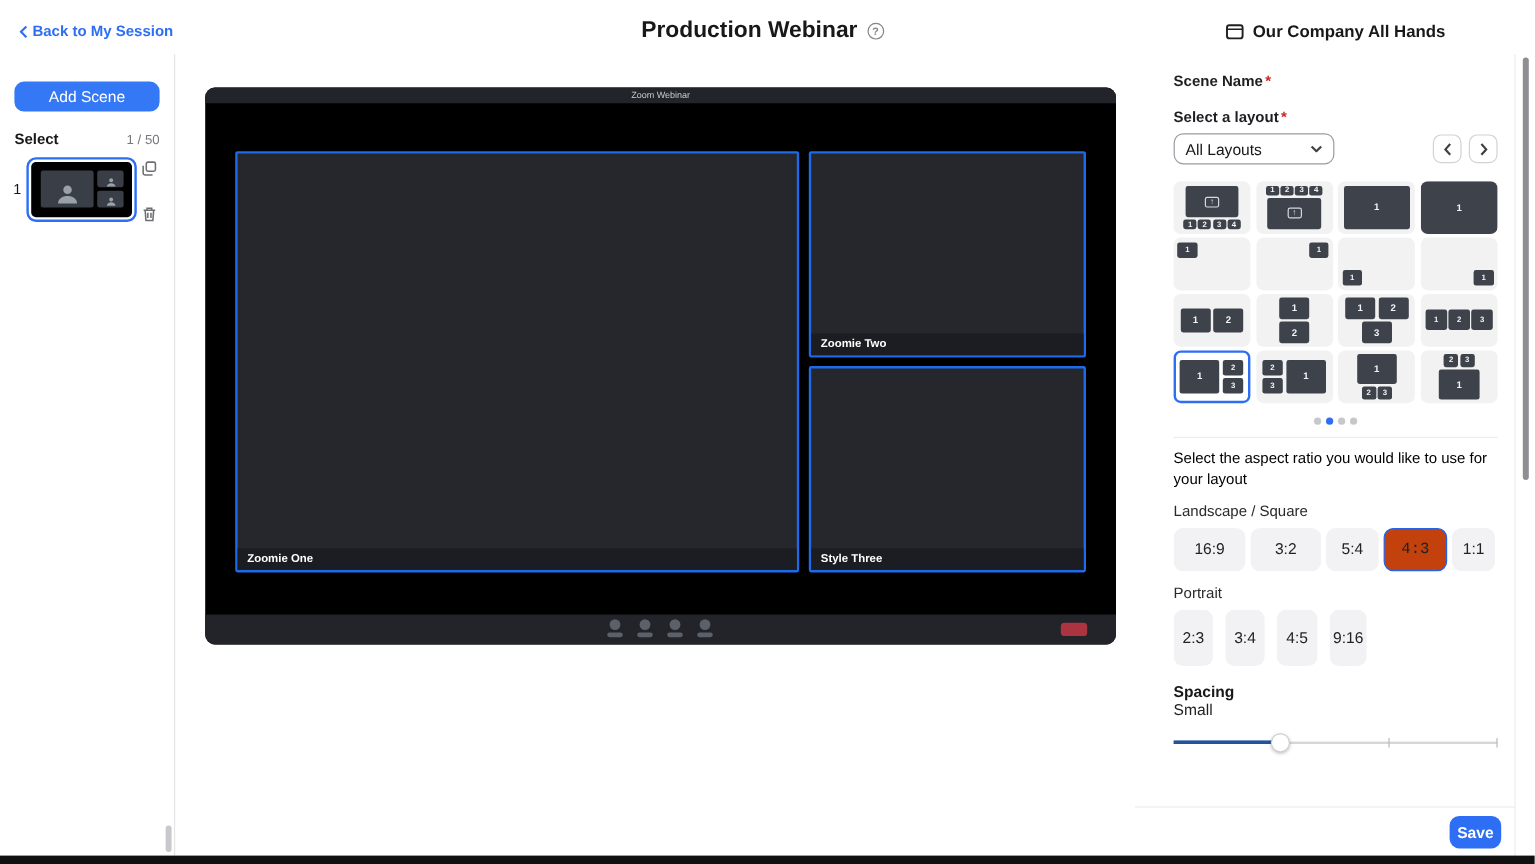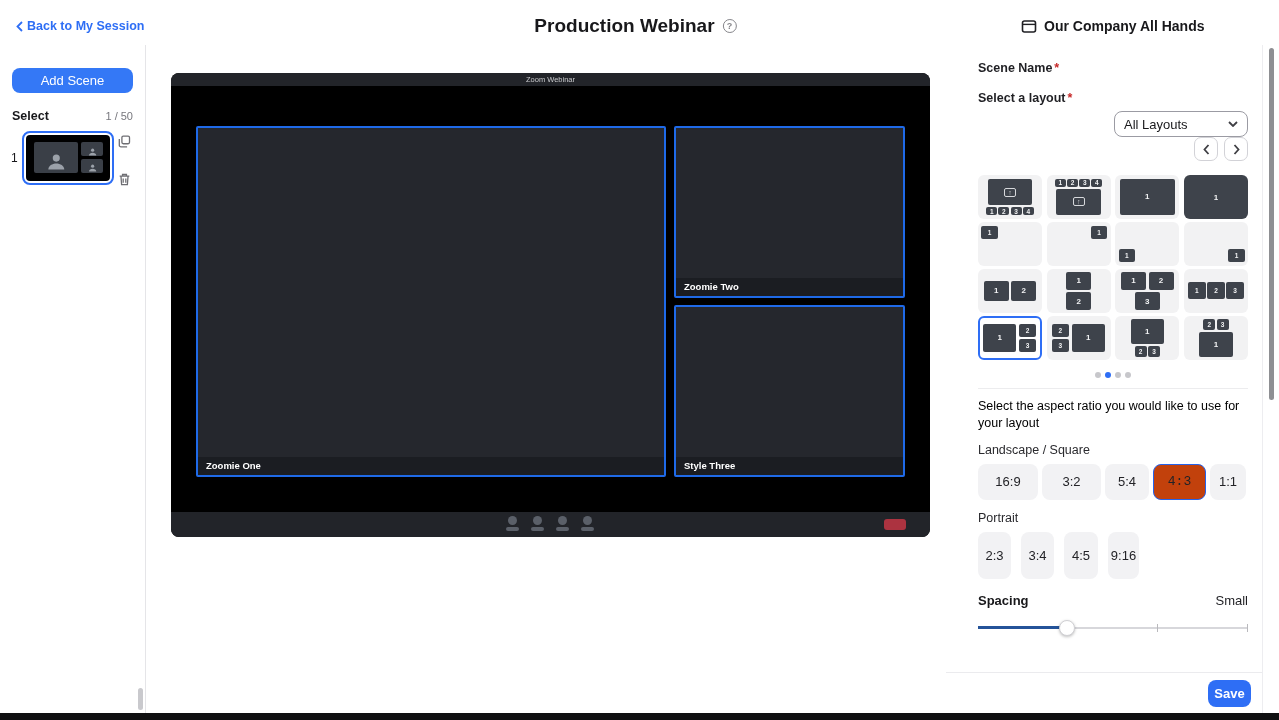--- a/index.html
+++ b/index.html
@@ -53,21 +53,21 @@
   .vtile-label { position:absolute; left:0; right:0; bottom:0; height:18px; background:#1b1d22;
     color:#fff; font-size:9.5px; font-weight:700; line-height:18px; padding-left:8px; }
 
   
   .right-panel { position:absolute; left:978px; top:61px; width:270px; }
   .fld-label { font-size:12.5px; font-weight:700; color:#1f1f23; }
   .req { color:#c62828; margin-left:2px; }
   .text-input { margin-top:6px; width:270px; height:27px; border:1px solid #9b9ba3; border-radius:8px;
     padding:0 10px; font-size:13px; color:#18181b; font-family:"Liberation Sans", sans-serif; background:#fff; }
   .layout-label { margin-top:16px; }
-  .layout-row { margin-top:6px; display:flex; align-items:flex-end;flex-direction:column; }
+  .layout-row { margin-top:6px; display:flex; align-items:center; }
   .dropdown { width:134px; height:26px; border:1px solid #9b9ba3; border-radius:8px; background:#fff;
     display:flex; align-items:center; justify-content:space-between; padding:0 9px; font-size:13px; cursor:pointer; }
   .pager { margin-left:auto; display:flex; gap:6px; }
   .pager-btn { width:24px; height:24px; border:1px solid #d2d2d7; border-radius:7px; background:#fff;
     display:flex; align-items:center; justify-content:center; cursor:pointer; }
   .chev { stroke:#3f3f44; stroke-width:1.8; fill:none; }
 
   .layout-grid { margin-top:14px; width:270px; display:grid; grid-template-columns:repeat(4,64px);
     justify-content:space-between; row-gap:3px; }
   .ltile { position:relative; width:64px; height:44px; background:#f2f2f3; border-radius:6px; overflow:hidden; cursor:pointer; }
@@ -93,21 +93,21 @@
   .group-label { margin-top:11px; font-size:12.5px; color:#2a2a2e; }
   .ratio-row { margin-top:7px; display:flex; gap:4px; }
   .ratio-btn { height:36px; background:#f2f2f4; border:1px solid transparent; border-radius:8px;
     font-size:13px; color:#232327; display:flex; align-items:center; justify-content:center; cursor:pointer;
     font-family:"Liberation Sans", sans-serif; }
   .ratio-btn.selected { background:#c2410c; border:1.5px solid #2563eb;font-family:Liberation Mono, monospace; }
   .ls-0{width:60px;} .ls-1{width:59px;} .ls-2{width:44px;} .ls-3{width:53px;} .ls-4{width:36px;}
   .ratio-row.portrait { gap:10px; }
   .pt-0{width:33px;height:47px;} .pt-1{width:33px;height:47px;} .pt-2{width:34px;height:47px;} .pt-3{width:31px;height:47px;}
 
-  .spacing-row { margin-top:14px; display:flex; justify-content:space-between; align-items:baseline; }
+  .spacing-row { margin-top:14px; display:flex; justify-content:center; align-items:baseline;flex-direction:column; }
   .spacing-label { font-size:13px; font-weight:600; }
   .spacing-value { font-size:13px; color:#1f1f23; }
   .slider { position:relative; margin-top:12px; width:270px; height:16px; cursor:pointer; }
   .slider-track { position:absolute; left:0; right:0; top:7px; height:2px; background:#d7d7db; }
   .slider-fill { position:absolute; left:0; top:6.5px; height:3px; background:#245399; }
   .slider-tick { position:absolute; top:4px; width:1px; height:8px; background:#b9b9bd; }
   .slider-thumb { position:absolute; top:0; width:16px; height:16px; border-radius:50%; background:#fff;
     border:1px solid #d0d0d4; box-shadow:0 1px 3px rgba(0,0,0,.25); transform:translateX(-50%); cursor:grab; }
 
   .panel-footer-line { position:absolute; left:946px; top:672px; width:316px; border-top:1px solid #ebebee; }

